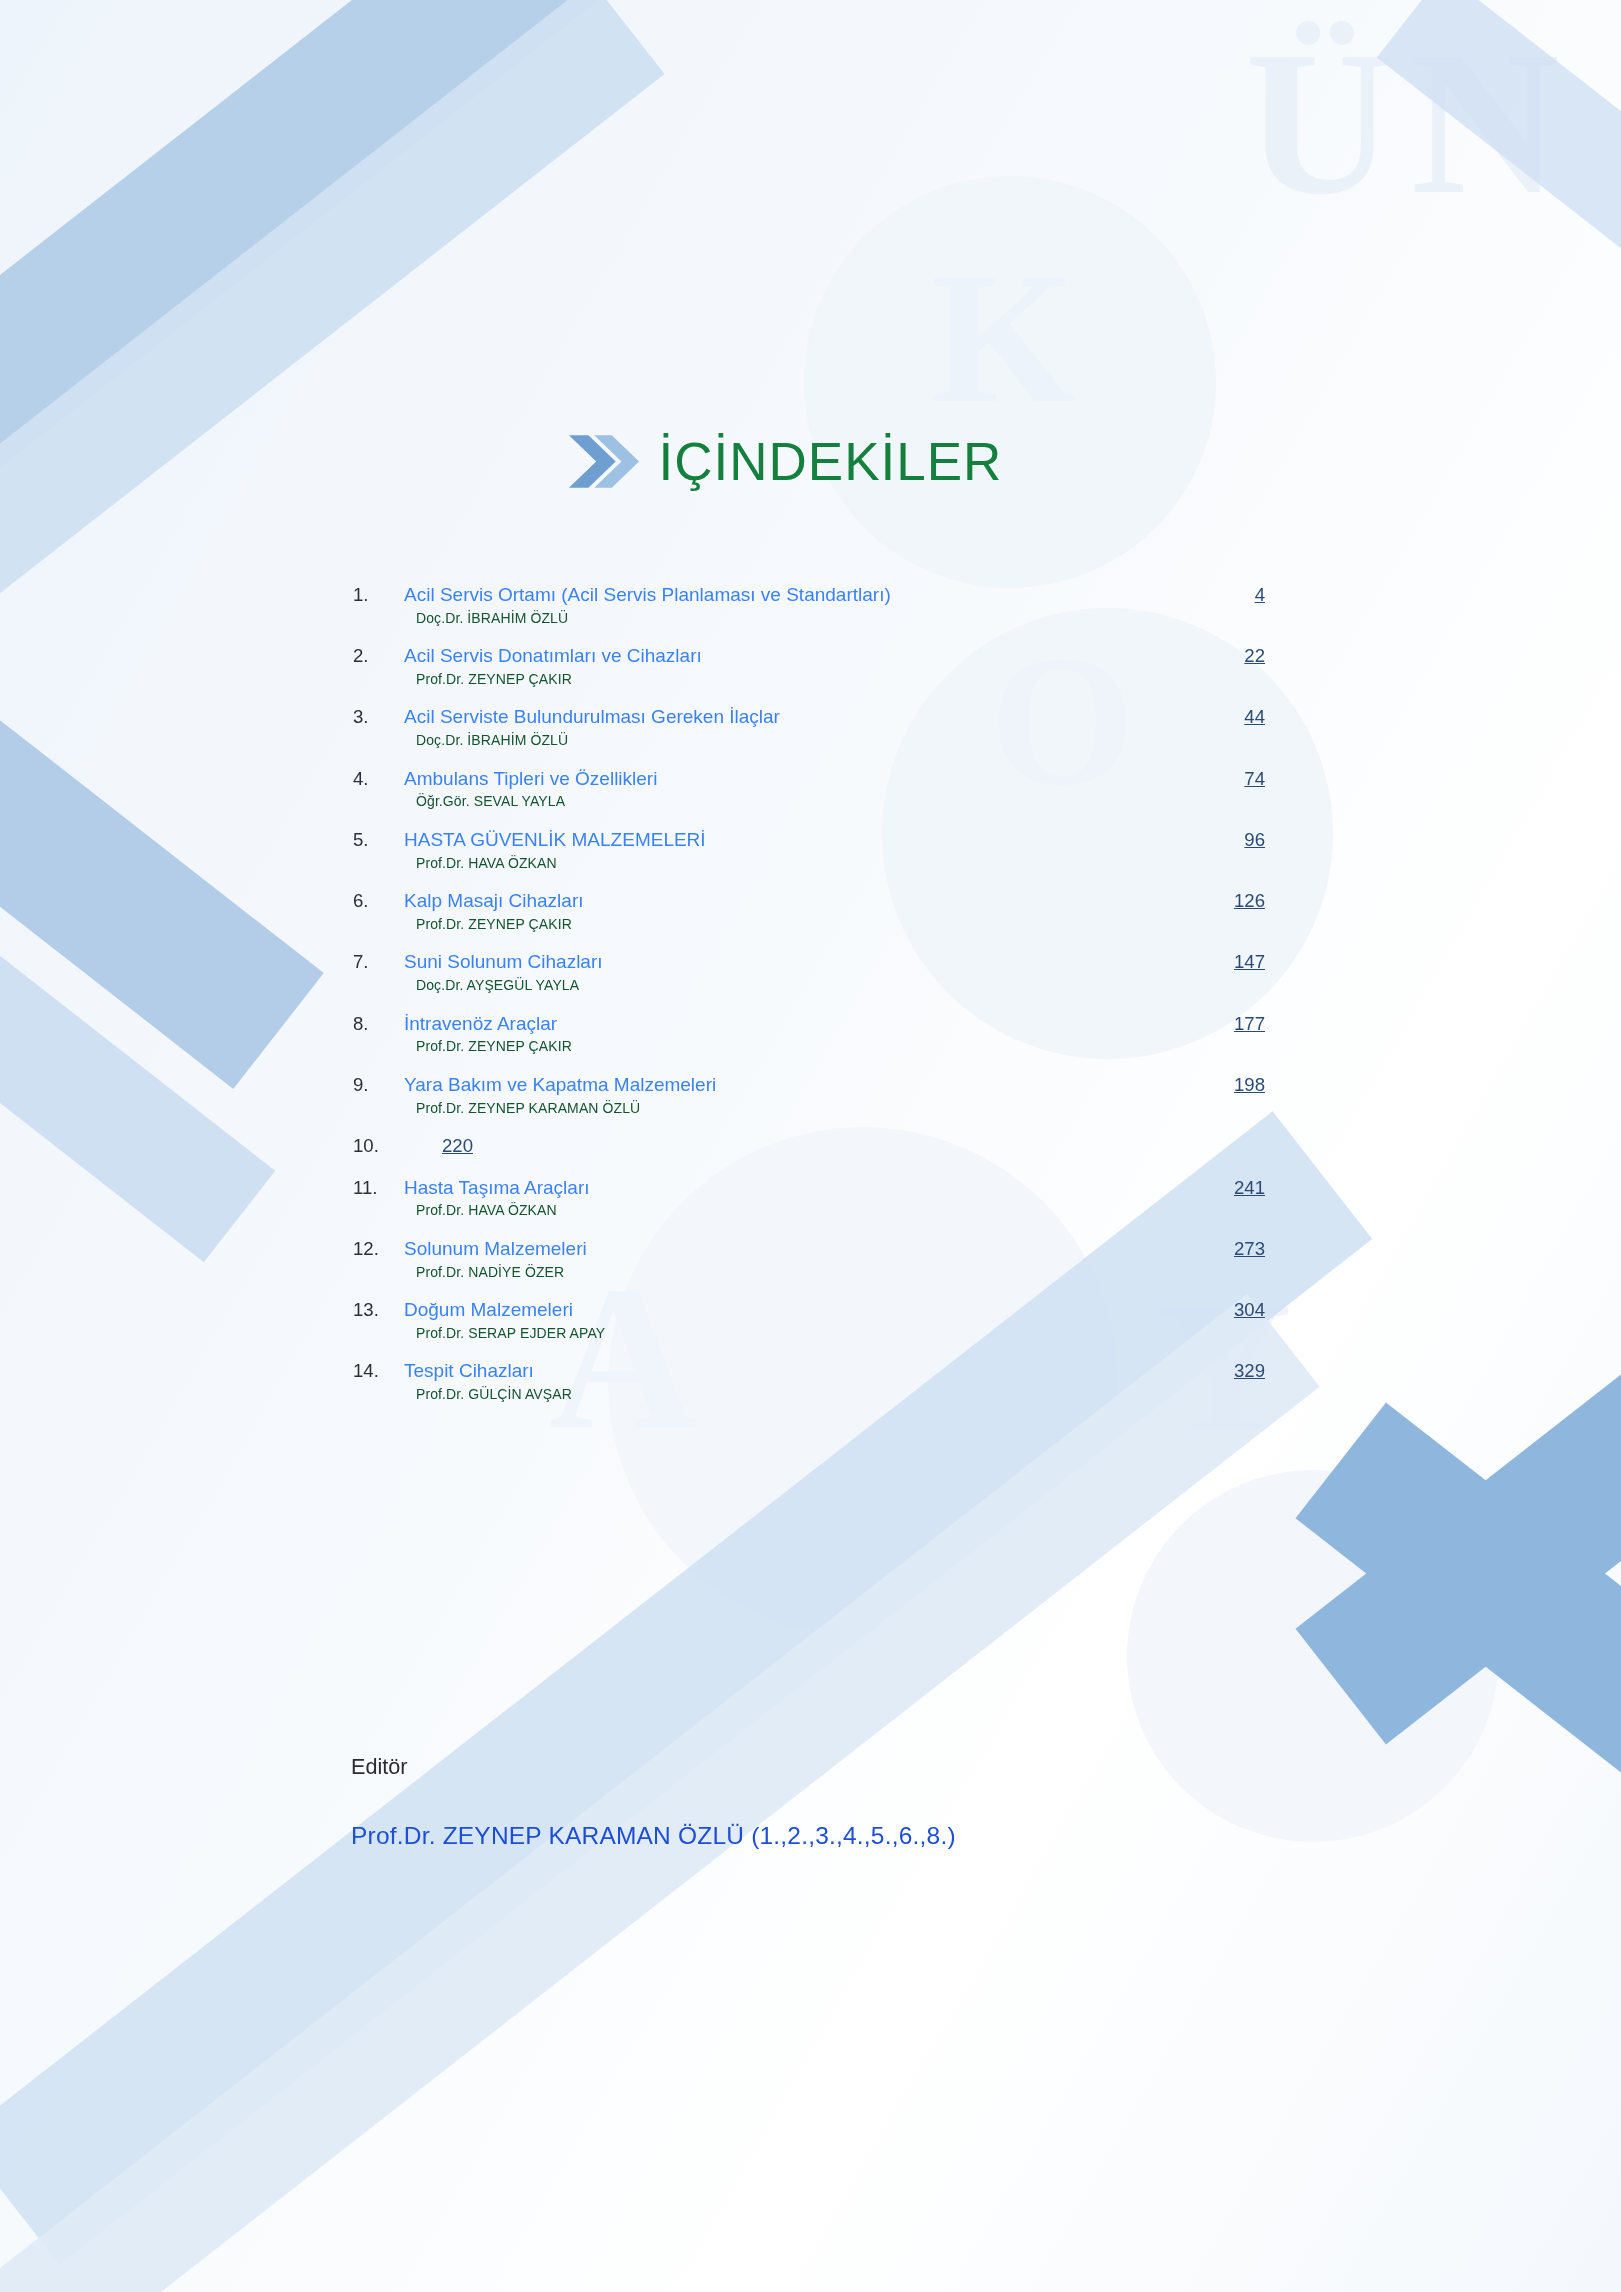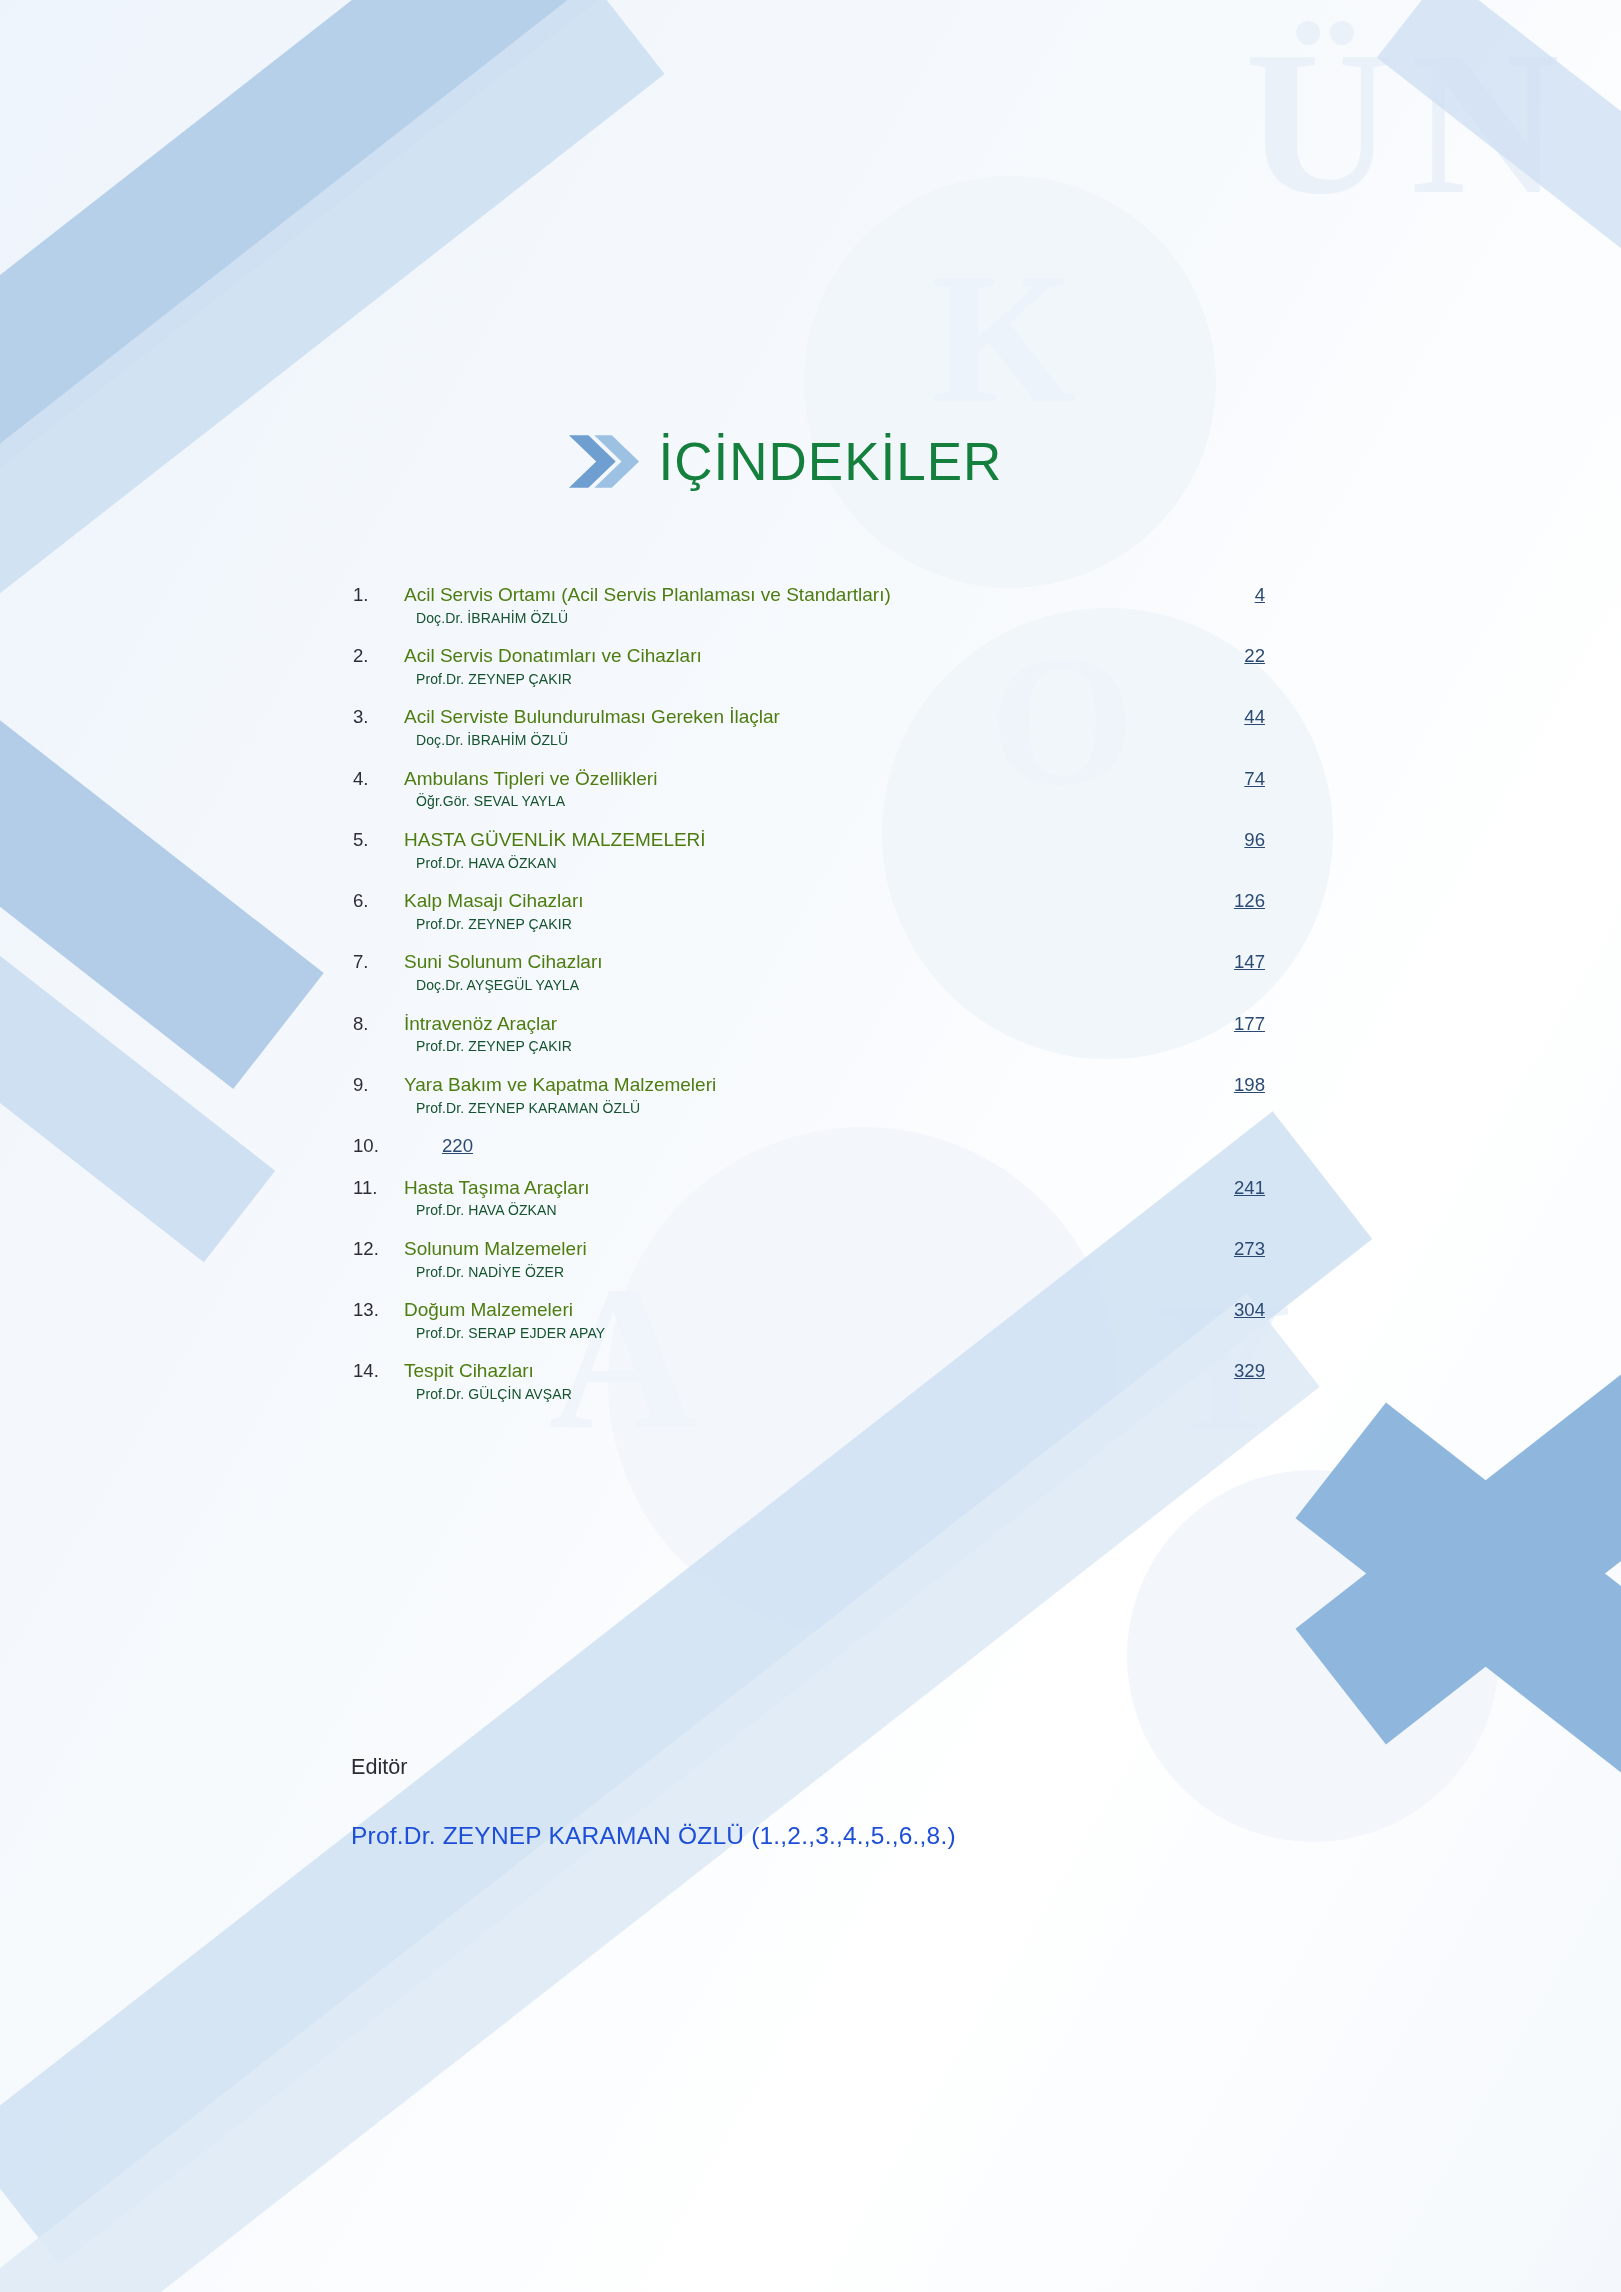--- a/index.html
+++ b/index.html
@@ -163,21 +163,21 @@
     flex: 0 0 51px;
     font-size: 18.6px;
     color: #2d2d3a;
     padding-top: 1px;
   }
   .toc-mid {
     flex: 1 1 auto;
   }
   .toc-chapter {
     font-size: 19px;
-    color: #4d7c0f;
+    color: #3b82f6;
     line-height: 1.25;
     white-space: nowrap;
   }
   .toc-author {
     font-size: 14px;
     color: #14532d;
     margin-top: 2.9px;
     letter-spacing: 0.1px;
     margin-left: 12px;
   }

